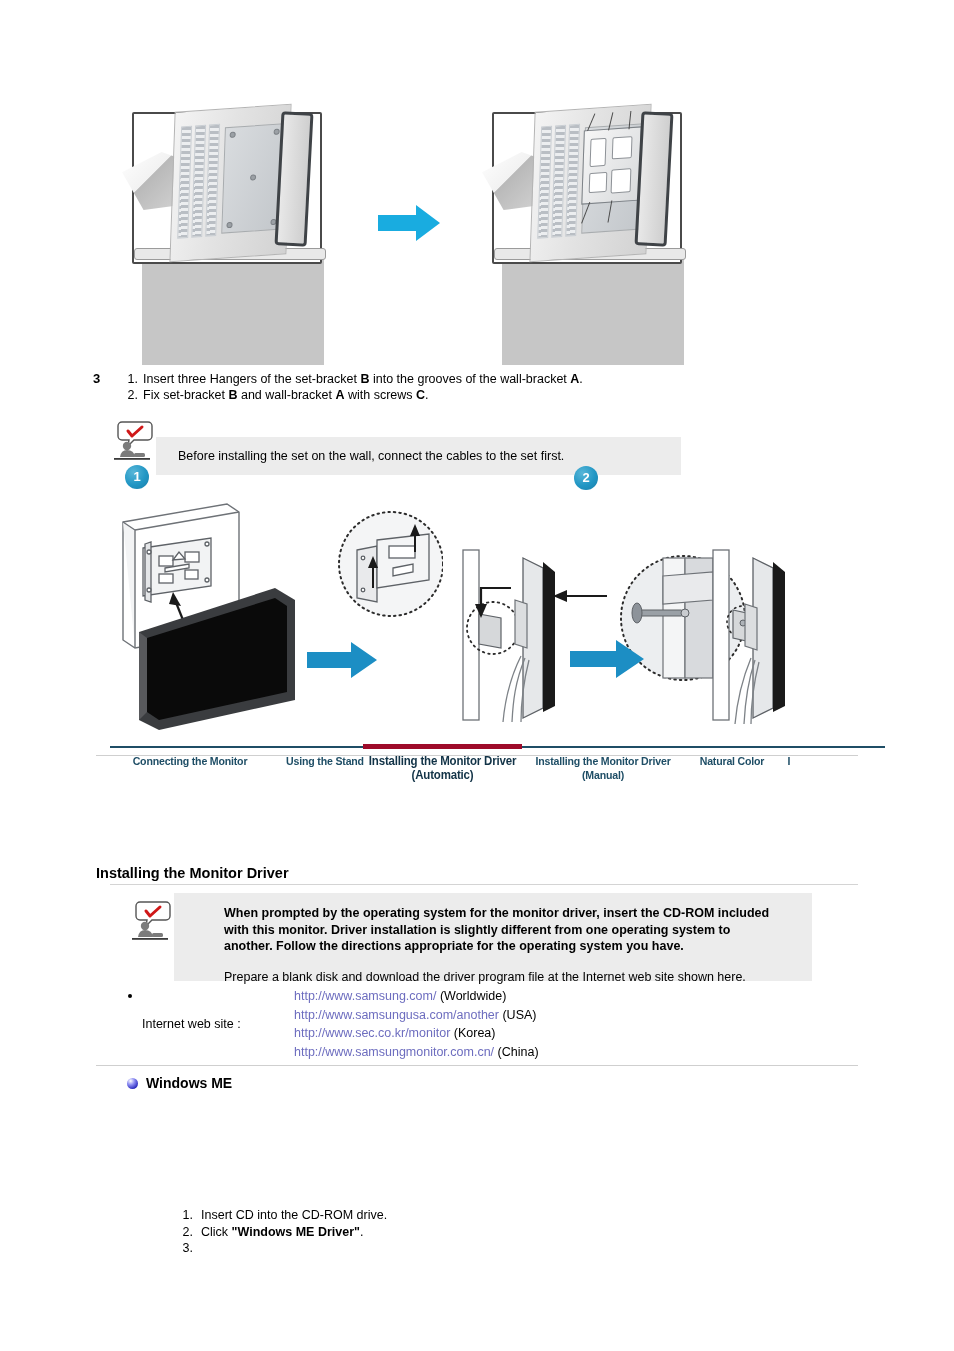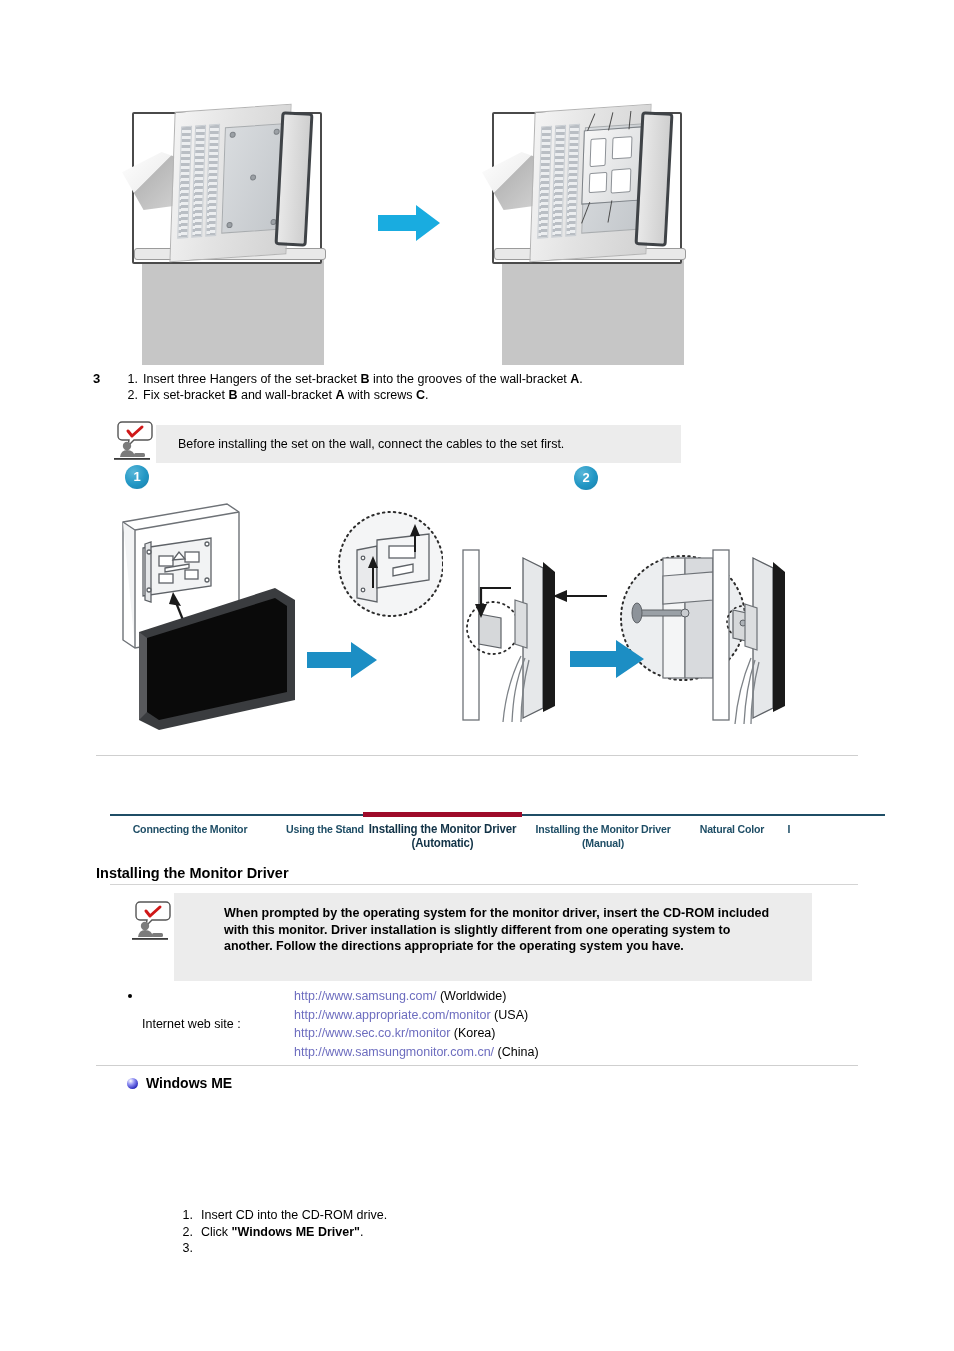--- a/index.html
+++ b/index.html
@@ -197,21 +197,21 @@
     box-sizing: border-box;
   }
   .note-box p {
     margin: 0;
     font-size: 12.5px;
     line-height: 17px;
   }
   #note1 { left: 110px; top: 417px; }
   #note1 .note-icon { left: 0; top: 2px; }
   #note1 .note-box {
-    left: 46px; top: 8px;
+    left: 46px; top: 20px;
     width: 525px; height: 38px;
     padding: 11px 0 0 22px;
   }
 
   #note2 { left: 128px; top: 893px; }
   #note2 .note-icon { left: 0; top: 6px; }
   #note2 .note-box {
     left: 46px; top: 0px;
     width: 638px; height: 88px;
     padding: 12px 32px 0 50px;
@@ -245,21 +245,21 @@
   
   #hr-top {
     position: absolute;
     left: 96px; top: 755px;
     width: 762px; height: 1px;
     background: #cfcfcf;
   }
   #tabbar {
     position: absolute;
     left: 110px;
-    top: 814px;
+    top: 746px;
     width: 775px;
     height: 46px;
     border-top: 2px solid #1f4e66;
   }
   #tab-highlight {
     position: absolute;
     left: 253px;
     top: -4px;
     width: 159px;
     height: 5px;
@@ -600,34 +600,35 @@
   <svg class="note-icon" viewBox="0 0 48 42">
     <path d="M12 3 h26 a4 4 0 0 1 4 4 v10 a4 4 0 0 1 -4 4 h-14 l-6 6 l1 -6 h-7 a4 4 0 0 1 -4 -4 v-10 a4 4 0 0 1 4 -4 z" fill="#ffffff" stroke="#555555" stroke-width="1.4"></path>
     <path d="M18 12 l4 5 l10 -9" fill="none" stroke="#d01818" stroke-width="3" stroke-linecap="round" stroke-linejoin="round"></path>
     <circle cx="17" cy="27" r="4.2" fill="#7b7b7b"></circle>
     <path d="M10 38 q1 -7 7 -7 q7 0 8 7 z" fill="#7b7b7b"></path>
     <rect x="24" y="34" width="11" height="4" rx="1.5" fill="#7b7b7b"></rect>
     <rect x="4" y="39" width="36" height="1.8" fill="#3b3b3b"></rect>
   </svg>
   <div class="note-box">
     <p class="note-strong">When prompted by the operating system for the monitor driver, insert the CD-ROM included with this monitor. Driver installation is slightly different from one operating system to another. Follow the directions appropriate for the operating system you have.</p>
+    <p class="note-plain">Prepare a blank disk and download the driver program file at the Internet web site shown here.</p>
   </div>
 </div>
 
 <div id="links">
   <div class="bulletrow">
     <span class="dot"></span>
     <span class="label">Internet web site :</span>
   </div>
   <div class="urlcol">
     <div class="urlrow">
       <a href="#">http://www.samsung.com/</a><span> (Worldwide)</span>
     </div>
     <div class="urlrow">
-      <a href="#">http://www.appropriate.com/monitor</a><span> (USA)</span>
+      <a href="#">http://www.samsungusa.com/another</a><span> (USA)</span>
     </div>
     <div class="urlrow">
       <a href="#">http://www.sec.co.kr/monitor</a><span> (Korea)</span>
     </div>
     <div class="urlrow">
       <a href="#">http://www.samsungmonitor.com.cn/</a><span> (China)</span>
     </div>
   </div>
 </div>
 

